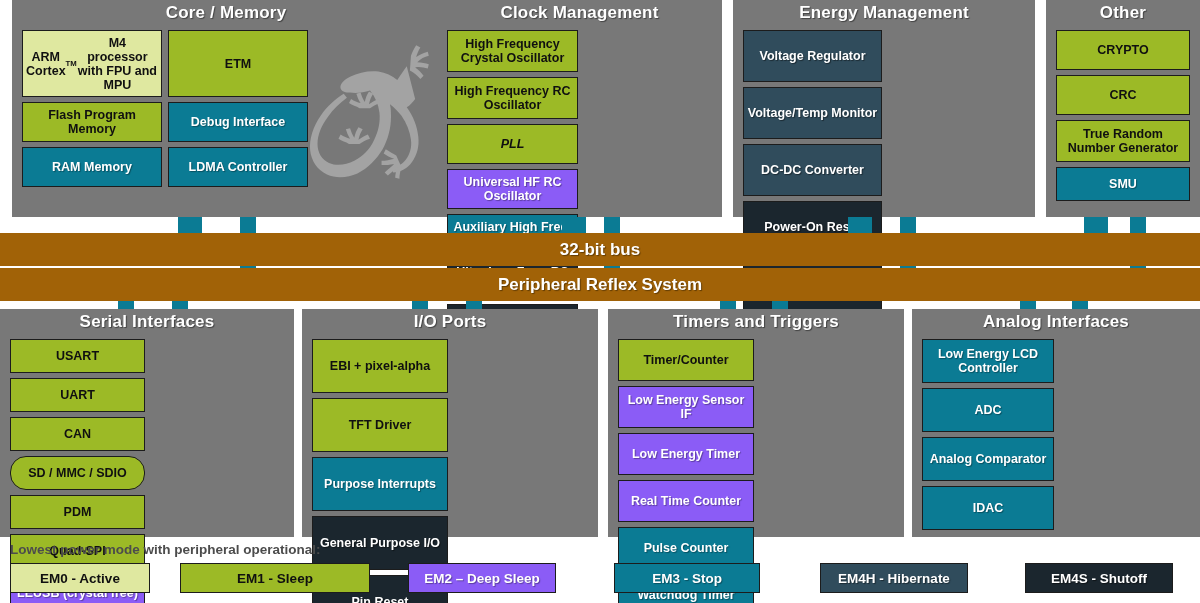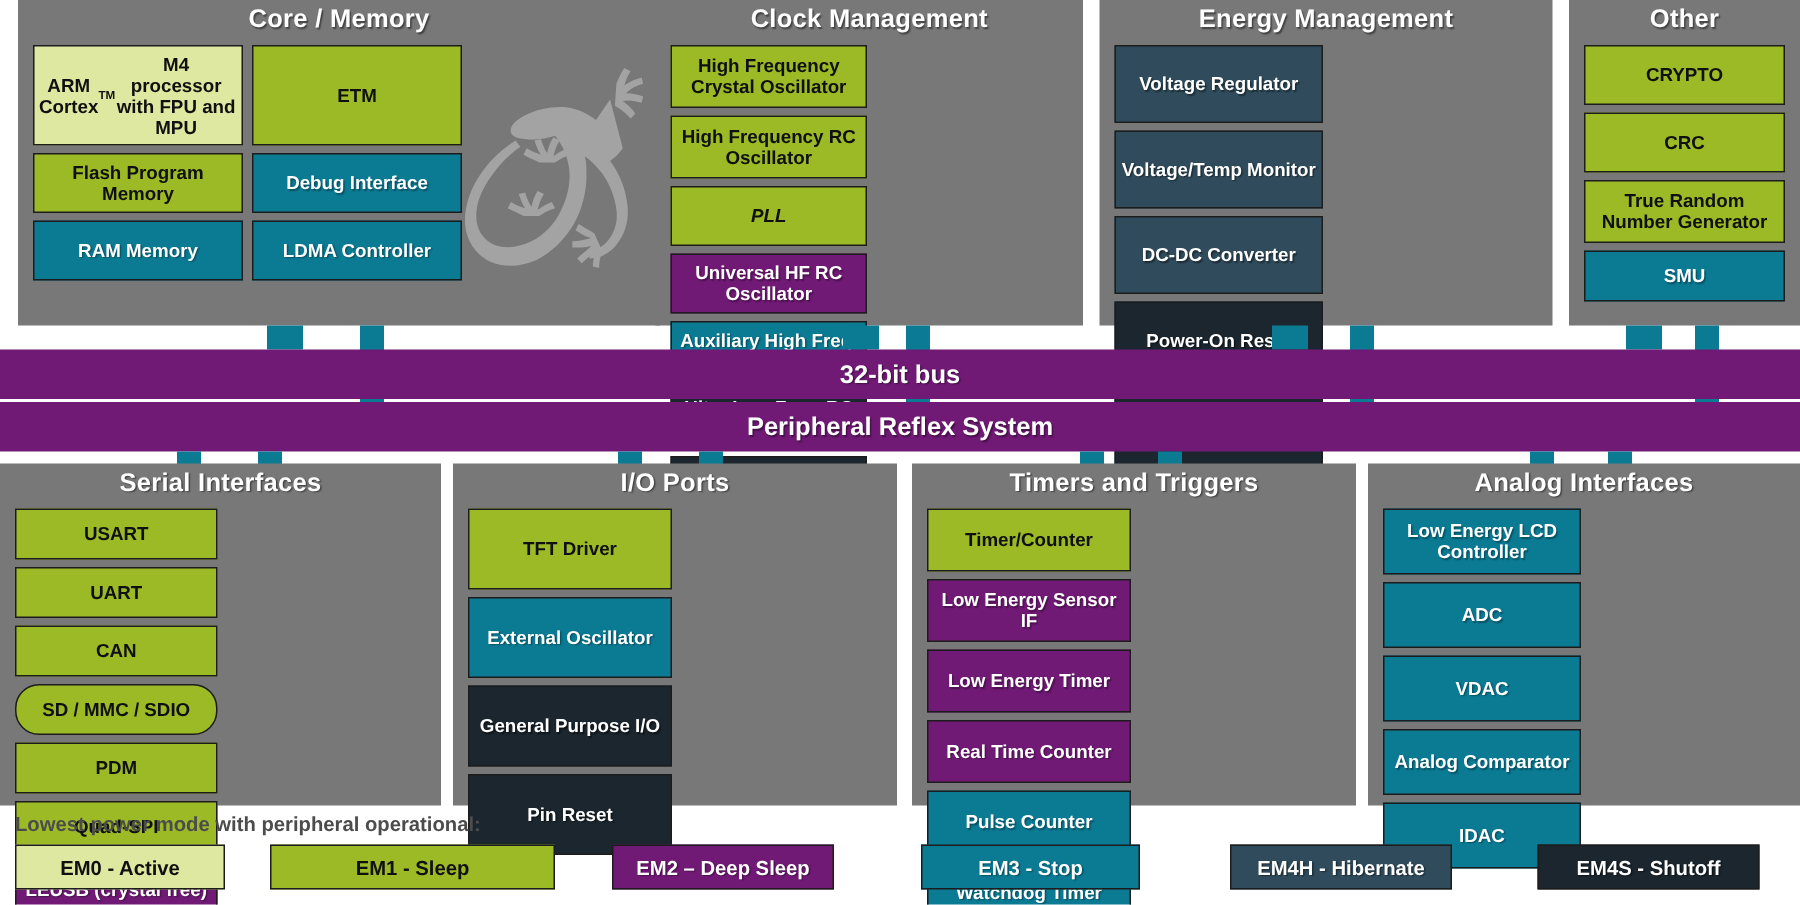--- a/index.html
+++ b/index.html
@@ -39,29 +39,29 @@
     display:flex;align-items:center;justify-content:center;
     text-align:center;
     font-size:12.5px;
     font-weight:bold;
     line-height:1.12;
     padding:2px 3px;
   }
   
   .em0{background:#dfe8a0;color:#101010;}
   .em1{background:#9cba26;color:#101010;}
-  .em2{background:#701a75;color:#ffffff;text-shadow:1px 1px 1px rgba(0,0,0,.35);}
+  .em2{background:#8b5cf6;color:#ffffff;text-shadow:1px 1px 1px rgba(0,0,0,.35);}
   .em3{background:#0b7b94;color:#ffffff;text-shadow:1px 1px 1px rgba(0,0,0,.35);}
   .em4h{background:#304c5c;color:#ffffff;text-shadow:1px 1px 1px rgba(0,0,0,.45);}
   .em4s{background:#1b262e;color:#ffffff;text-shadow:1px 1px 1px rgba(0,0,0,.5);}
 
   
   .bus{
     position:absolute;
-    background:#701a75;
+    background:#a16207;
     color:#ffffff;
     font-size:17px;font-weight:bold;
     display:flex;align-items:center;justify-content:center;
     text-shadow:1px 1px 1px rgba(0,0,0,.4);
   }
   .stub{position:absolute;background:#0b7b94;}
 
   
   .legend-caption{
     position:absolute;
@@ -173,22 +173,23 @@
       <div class="blk em1" style="width: 135px; height: 34px; border-radius: 16px;">SD / MMC / SDIO</div>
       <div class="blk em1" style="width: 135px; height: 34px;">PDM</div>
       <div class="blk em1" style="width: 135px; height: 34px;">Quad-SPI</div>
       <div class="blk em2" style="width: 135px; height: 40px;">LEUSB (crystal free)</div>
     </div>
 </div>
 
 <div class="panel" style="left:302px;top:309px;width:296px;height:228px;">
   <div class="panel-title">I/O Ports</div>
   <div class="grid" id="g5">
+      <div class="blk em1" style="width: 136px; height: 54px;">EBI + pixel-alpha</div>
       <div class="blk em1" style="width: 136px; height: 54px;">TFT Driver</div>
-      <div class="blk em3" style="width: 136px; height: 54px;">External Oscillator</div>
+      <div class="blk em3" style="width: 136px; height: 54px;">Purpose Interrupts</div>
       <div class="blk em4s" style="width: 136px; height: 54px;">General Purpose I/O</div>
       <div class="blk em4s" style="width: 136px; height: 54px;">Pin Reset</div>
     </div>
 </div>
 
 <div class="panel" style="left:608px;top:309px;width:296px;height:228px;">
   <div class="panel-title">Timers and Triggers</div>
   <div class="grid" id="g6">
       <div class="blk em1" style="width: 136px; height: 42px;">Timer/Counter</div>
       <div class="blk em2" style="width: 136px; height: 42px;">Low Energy Sensor IF</div>
@@ -197,21 +198,20 @@
       <div class="blk em3" style="width: 136px; height: 42px;">Pulse Counter</div>
       <div class="blk em3" style="width: 136px; height: 42px;">Watchdog Timer</div>
     </div>
 </div>
 
 <div class="panel" style="left:912px;top:309px;width:288px;height:228px;">
   <div class="panel-title">Analog Interfaces</div>
   <div class="grid" id="g7">
       <div class="blk em3" style="width: 132px; height: 44px;">Low Energy LCD Controller</div>
       <div class="blk em3" style="width: 132px; height: 44px;">ADC</div>
-      <div class="blk em3" style="width: 132px; height: 44px;">VDAC</div>
       <div class="blk em3" style="width: 132px; height: 44px;">Analog Comparator</div>
       <div class="blk em3" style="width: 132px; height: 44px;">IDAC</div>
     </div>
 </div>
 
 <div class="legend-caption" style="left:10px;top:542px;">Lowest power mode with peripheral operational:</div>
 <div id="legend-row">
     <div class="swatch em0" style="left: 10px; top: 563px; width: 140px;">EM0 - Active</div>
     <div class="swatch em1" style="left: 180px; top: 563px; width: 190px;">EM1 - Sleep</div>
     <div class="swatch em2" style="left: 408px; top: 563px; width: 148px;">EM2 – Deep Sleep</div>

